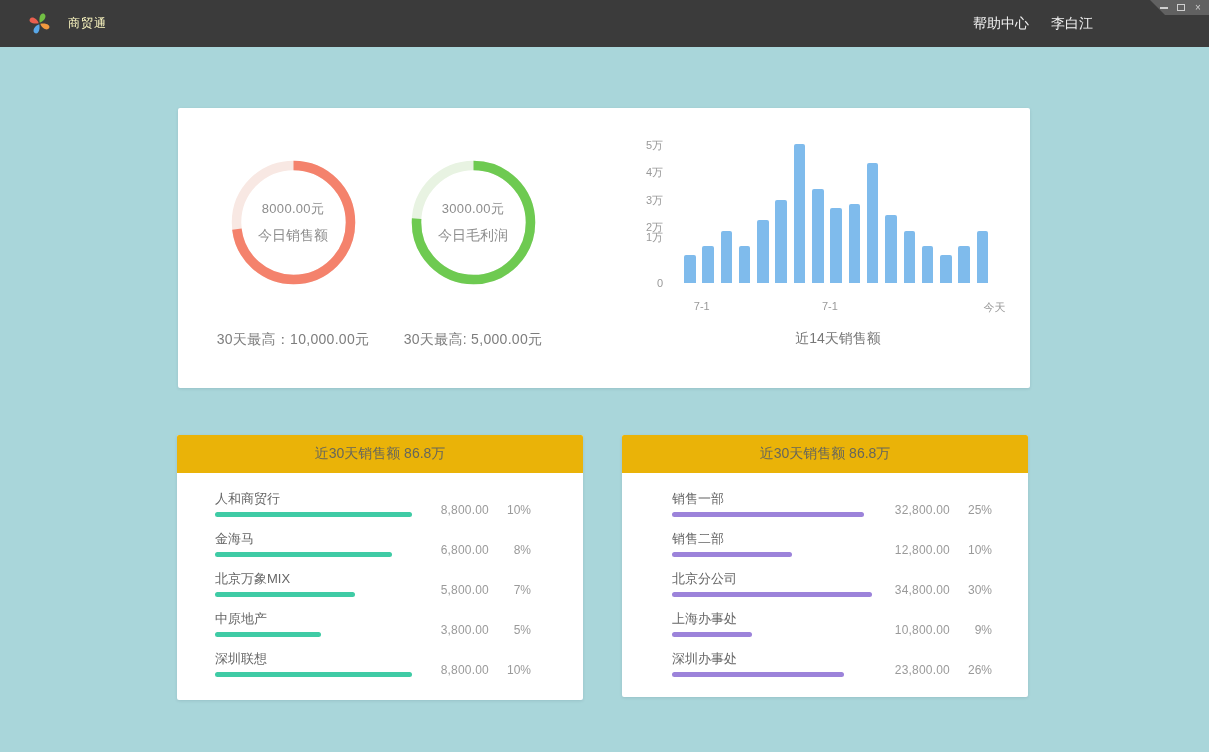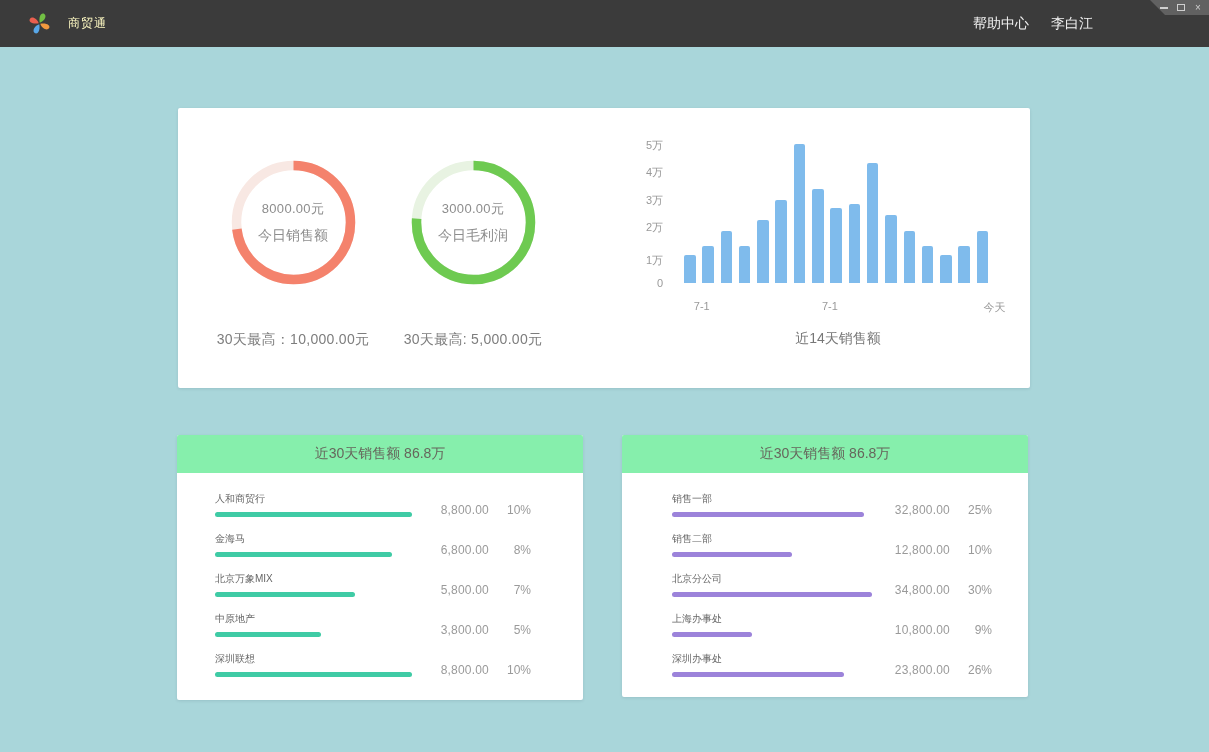--- a/index.html
+++ b/index.html
@@ -58,28 +58,28 @@
   .bc-ylabel { position:absolute; right:0; font-size:11px; color:#999; line-height:13px; }
   .bc-plot { position:absolute; left:66px; top:13px; width:308px; height:138px;
              display:flex; align-items:flex-end; gap:6.8px; }
   .bc-bar { width:11.5px; border-radius:2px 2px 0 0; }
   .bc-xaxis { position:absolute; left:12px; top:168px; width:100%; height:14px; }
   .bc-xlabel { position:absolute; font-size:11px; color:#999; transform:translateX(-50%); white-space:nowrap; }
   .bc-title { position:absolute; left:66px; top:198px; width:308px; text-align:center;
               font-size:14px; color:#777; }
 
   
-  .rank-header { height:38px; background:#86efac; display:flex; align-items:center;
+  .rank-header { height:38px; background:#eab308; display:flex; align-items:center;
                  justify-content:center; font-size:14px; color:#66665c;
                  border-radius:2px 2px 0 0; }
   .rank-body { padding:17px 52px 0 38px; }
   .rank-card-right .rank-body { padding:17px 36px 0 50px; }
   .rank-row { display:flex; align-items:flex-end; margin-bottom:13px; }
   .rank-left { flex:1; min-width:0; }
-  .rank-name { font-size:10px; color:#666; line-height:17px; }
+  .rank-name { font-size:13px; color:#666; line-height:17px; }
   .rank-bar { margin-top:5px; height:5px; border-radius:2.5px; }
   .rank-right { display:flex; align-items:flex-end; flex:0 0 auto; }
   .rank-amount { font-size:12px; color:#9a9a9a; letter-spacing:.2px; }
   .rank-percent { width:42px; text-align:right; font-size:12px; color:#9a9a9a; }
 </style>
 </head>
 <body>
 
 <div class="titlebar">
   <svg class="logo" viewBox="0 0 32 32">
@@ -138,21 +138,21 @@
     </div>
     <div class="metric-caption">30天最高: 5,000.00元</div>
   </div>
 
   <div class="bar-chart">
     <div class="bc-yaxis">
         <span class="bc-ylabel" style="top: 6.5px;">5万</span>
         <span class="bc-ylabel" style="top: 34.1px; margin-left: 25px;">4万</span>
         <span class="bc-ylabel" style="top: 61.7px;">3万</span>
         <span class="bc-ylabel" style="top: 89.3px;">2万</span>
-        <span class="bc-ylabel" style="top: 122px;">1万</span>
+        <span class="bc-ylabel" style="top: 99px;">1万</span>
         <span class="bc-ylabel" style="top: 144.5px;">0</span>
       </div>
     <div class="bc-plot">
         <div class="bc-bar" style="height: 27.6px; background: rgb(127, 187, 236);"></div>
         <div class="bc-bar" style="height: 37.26px; background: rgb(127, 187, 236);"></div>
         <div class="bc-bar" style="height: 52.44px; background: rgb(127, 187, 236);"></div>
         <div class="bc-bar" style="height: 37.26px; background: rgb(127, 187, 236);"></div>
         <div class="bc-bar" style="height: 63.48px; background: rgb(127, 187, 236);"></div>
         <div class="bc-bar" style="height: 82.8px; background: rgb(127, 187, 236);"></div>
         <div class="bc-bar" style="height: 139.38px; background: rgb(127, 187, 236);"></div>

